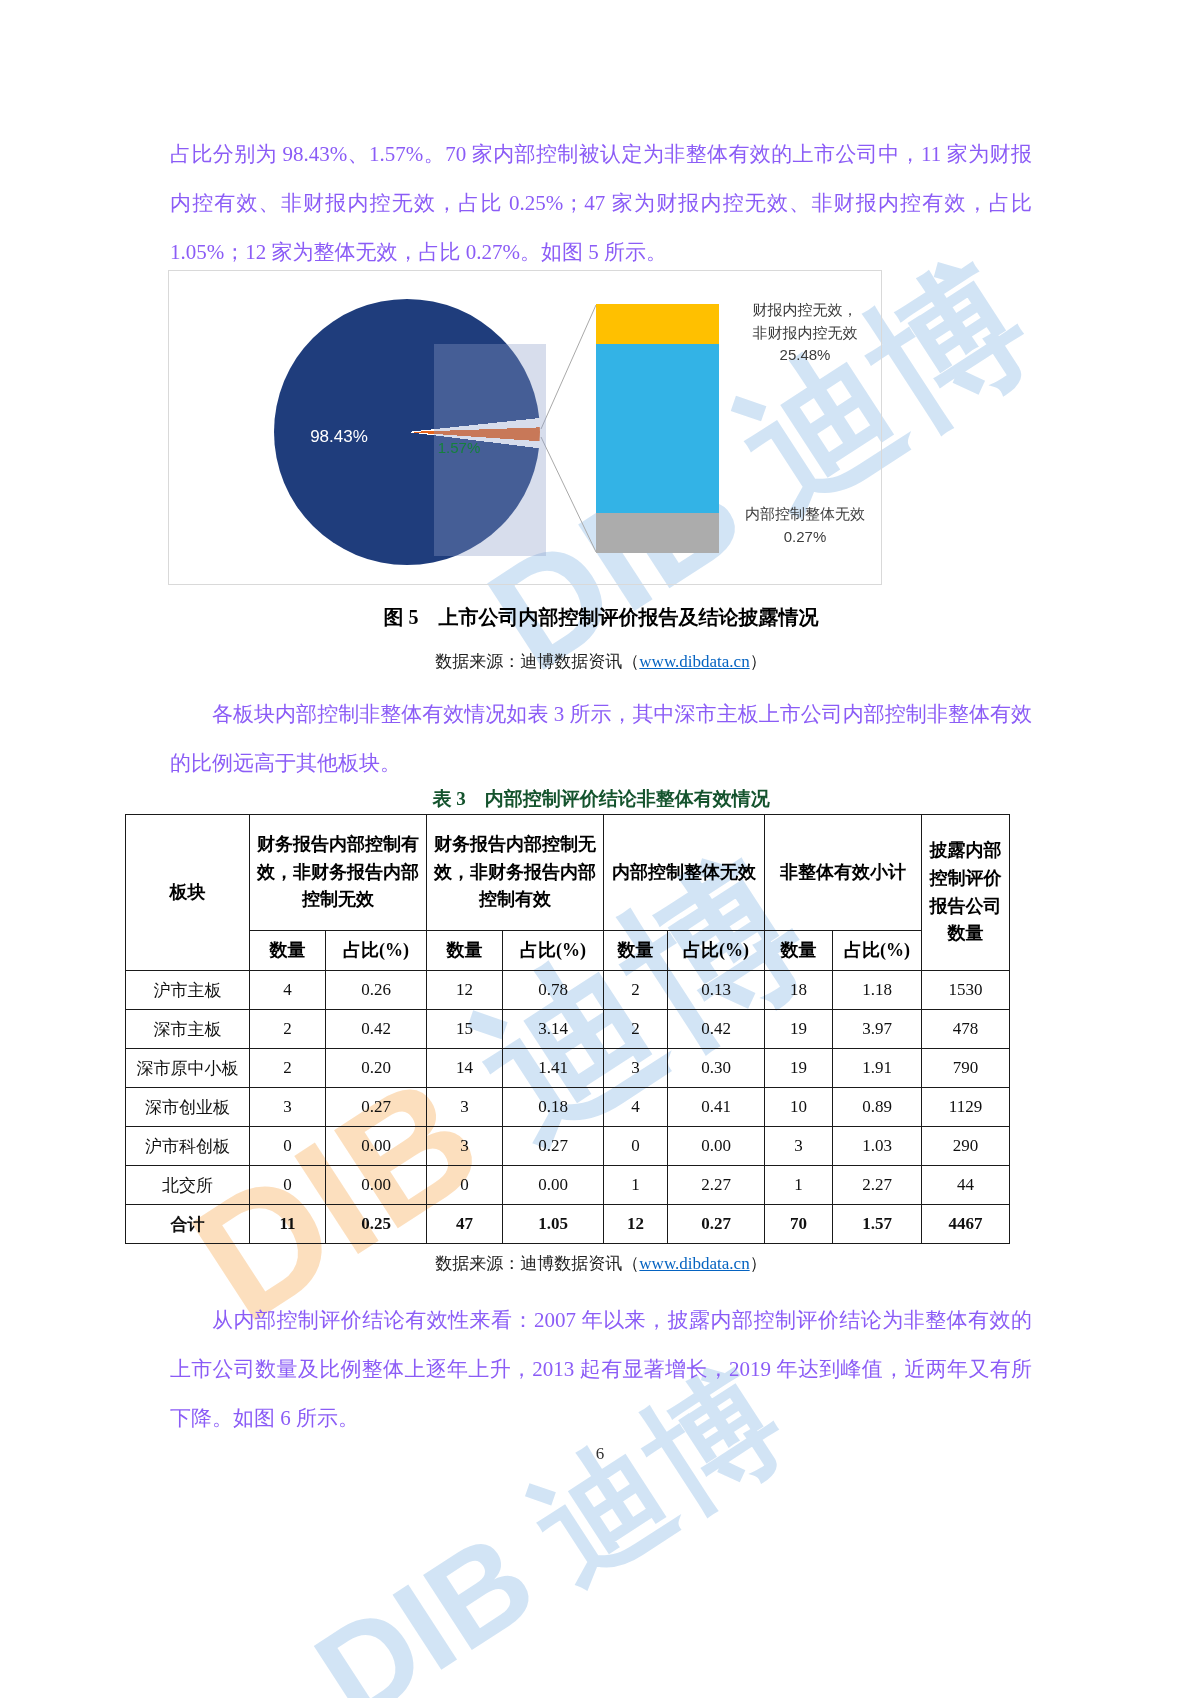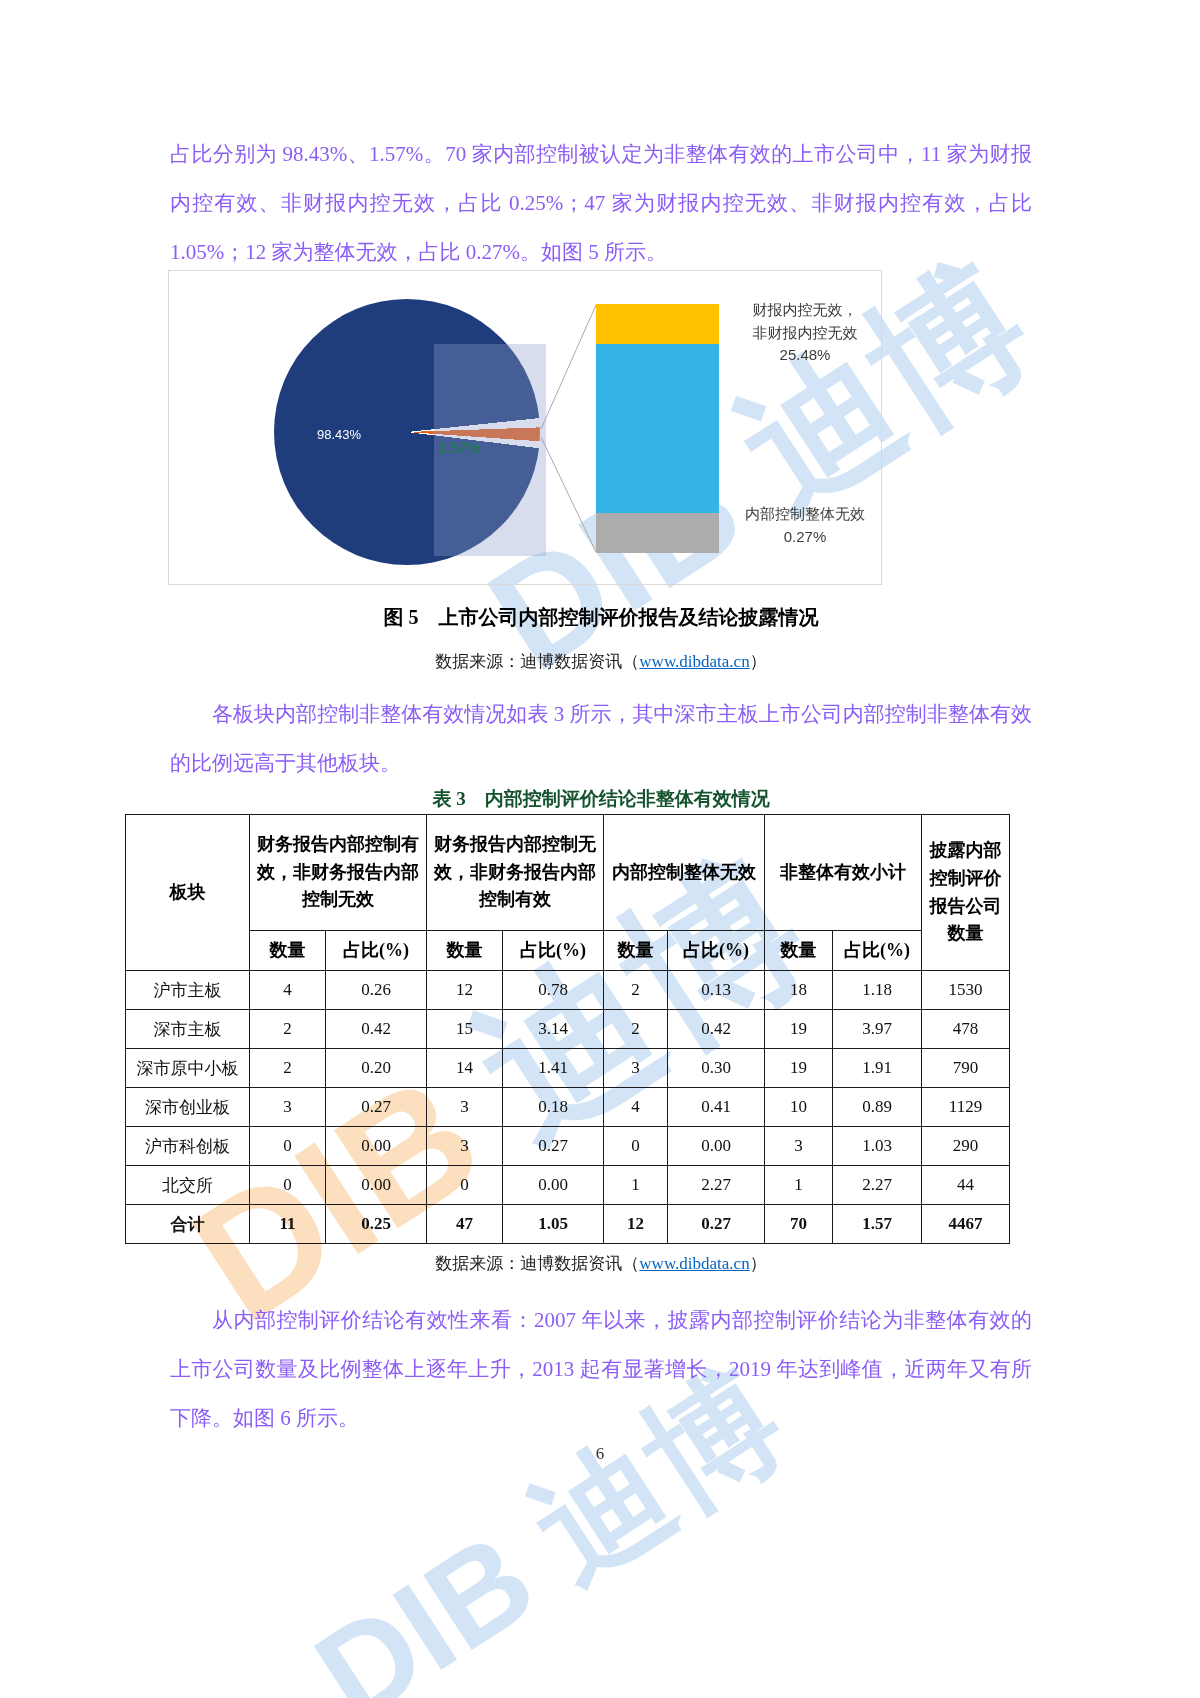--- a/index.html
+++ b/index.html
@@ -33,21 +33,21 @@
   }
   .pie {
     position:absolute; left:105px; top:28px; width:266px; height:266px; border-radius:50%;
     background:conic-gradient(#1f3d7c 0deg 84deg, #ffffff 84deg 88deg, #e8651c 88deg 94deg, #ffffff 94deg 97deg, #1f3d7c 97deg 360deg);
   }
   .pie-overlay {
     position:absolute; left:265px; top:73px; width:112px; height:212px;
     background:rgba(140,158,200,0.35);
   }
   .pie-label-major { position:absolute; left:118px; top:156px; width:104px; text-align:center;
-    color:#ffffff; font-size:13px; font-family:"Liberation Sans","DejaVu Sans",sans-serif; }
+    color:#ffffff; font-size:17px; font-family:"Liberation Sans","DejaVu Sans",sans-serif; }
   .pie-label-minor { position:absolute; left:250px; top:168px; width:80px; text-align:center;
     color:#15803d; font-size:15px; font-family:"Liberation Sans","DejaVu Sans",sans-serif; }
   .bar { position:absolute; left:427px; top:33px; width:123px; height:249px; }
   .bar-seg { width:100%; }
   .seg-yellow { height:16%; background:#ffc000; }
   .seg-blue   { height:68%; background:#33b3e6; }
   .seg-gray   { height:16%; background:#acacac; }
   .connector-svg { position:absolute; left:0; top:0; width:714px; height:315px; }
   .bar-label { position:absolute; left:558px; width:156px; text-align:center;
     font-size:15px; line-height:1.5; color:#3c3c3c;

